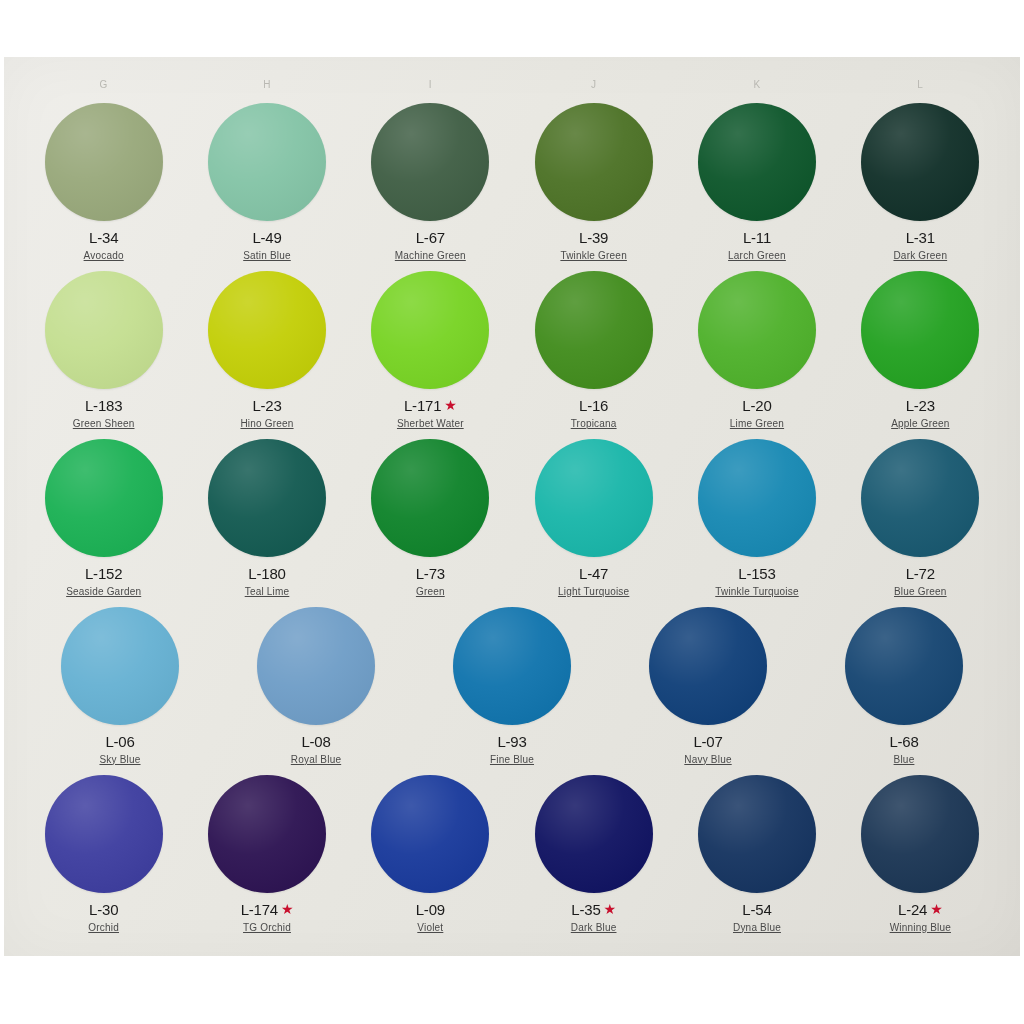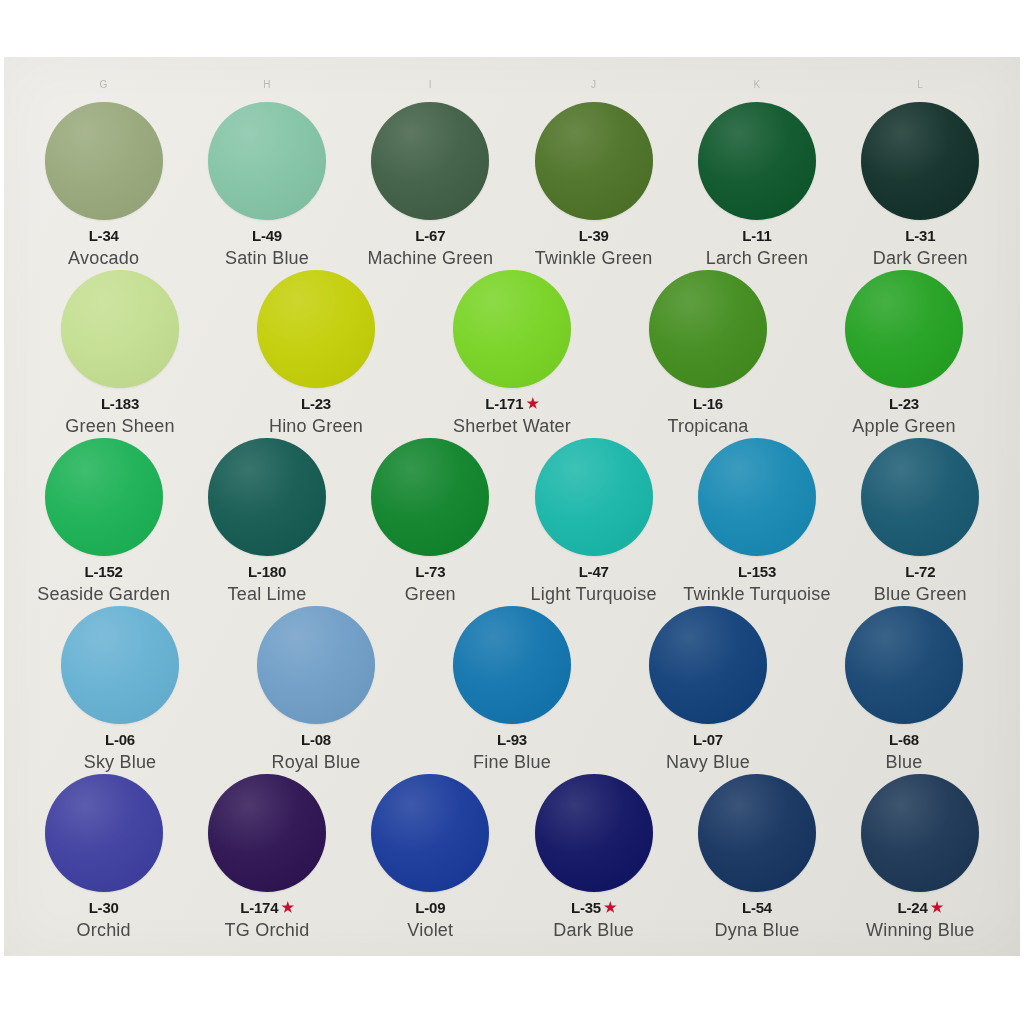--- a/index.html
+++ b/index.html
@@ -61,43 +61,44 @@
   .dot::after{
     content:"";
     position:absolute;left:0;top:0;right:0;bottom:0;
     border-radius:50%;
     background:radial-gradient(circle at 34% 26%, rgba(255,255,255,0.17) 0%, rgba(255,255,255,0.05) 42%, rgba(0,0,0,0.05) 100%);
     pointer-events:none;
   }
   .code{
     margin-top:7px;
     font-size:15px;
-    font-weight:bold;
+    font-weight:normal;
     color:#1b1b1b;
     letter-spacing:-.2px;
     white-space:nowrap;
     display:flex;
     align-items:center;
     justify-content:center;
     gap:3px;
     line-height:1.05;
   }
   .star{
     color:#c8102e;
     font-size:14px;
     line-height:1;
     position:relative;
     top:-1px;
   }
   .name{
     margin-top:4px;
-    font-size:18px;
+    font-size:10px;
     color:#4a4a4a;
     white-space:nowrap;
     letter-spacing:.2px;
+    text-decoration:underline;
   }
 </style>
 </head>
 <body style="background-color: rgb(255, 255, 255);">
 
 <div id="card" style="background-color: rgb(233, 232, 226);">
   <div id="grid">
     <div class="col-head-row">
         <div class="col-head">G</div>
         <div class="col-head">H</div>
@@ -195,20 +196,29 @@
           <div class="dot-wrap">
             <div class="dot" style="background-color: rgb(63, 139, 26);"></div>
           </div>
           <div class="code">
             <span>L-16</span>
           </div>
           <div class="name">Tropicana</div>
         </div>
         <div class="cell">
           <div class="dot-wrap">
+            <div class="dot" style="background-color: rgb(76, 176, 40);"></div>
+          </div>
+          <div class="code">
+            <span>L-20</span>
+          </div>
+          <div class="name">Lime Green</div>
+        </div>
+        <div class="cell">
+          <div class="dot-wrap">
             <div class="dot" style="background-color: rgb(32, 160, 30);"></div>
           </div>
           <div class="code">
             <span>L-23</span>
           </div>
           <div class="name">Apple Green</div>
         </div>
       </div>
       <div class="row">
         <div class="cell">

